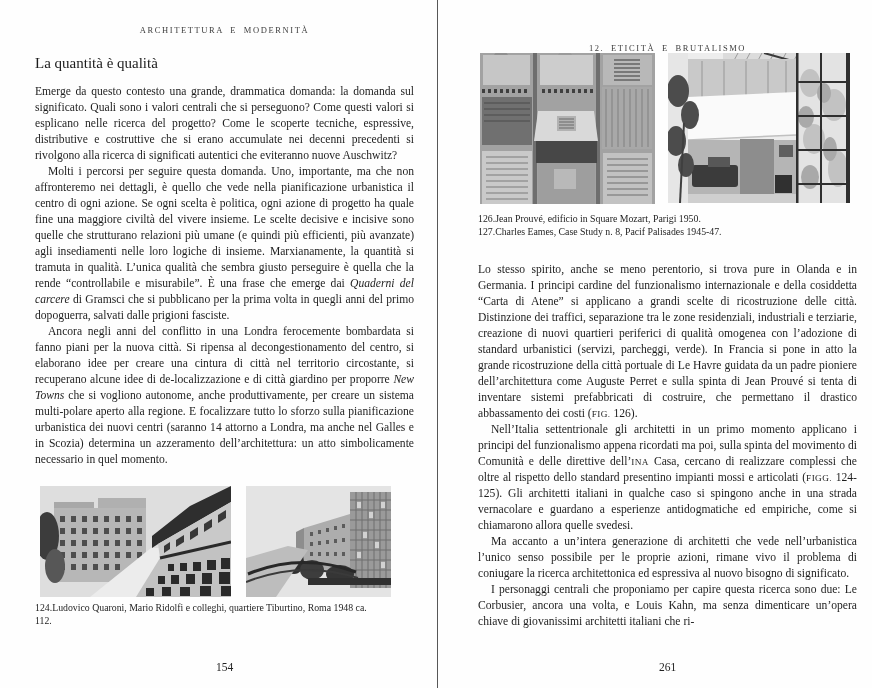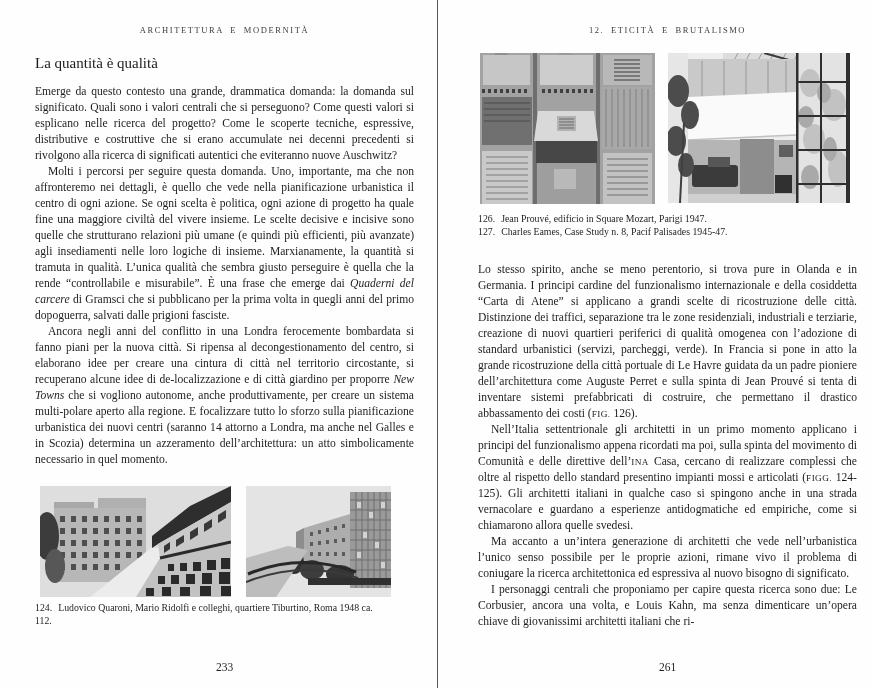--- a/index.html
+++ b/index.html
@@ -6,40 +6,40 @@
   body{width:872px;height:688px;position:relative;overflow:hidden;
        font-family:"Liberation Serif", serif;color:#1d1d1d;}
   .spread{position:absolute;inset:0;background:#fefefe;}
   .gutter-rule{position:absolute;left:437px;top:0;width:1px;height:688px;background:#575757;}
   .page{position:absolute;top:0;height:688px;}
   .page-left{left:0;width:437px;}
   .page-right{left:438px;width:434px;}
   .running-head{position:absolute;top:25px;text-align:center;
       font-size:8.5px;letter-spacing:1.6px;color:#3d3d3d;word-spacing:3px;}
   .page-left .running-head{left:35px;width:379px;}
-  .page-right .running-head{left:40px;width:379px;}
+  .page-right .running-head{left:40px;width:379px;margin-top:18px;}
   .section-title{position:absolute;top:55px;left:35px;width:379px;
       text-align:left;font-size:15px;color:#1b1b1b;}
   .body-text{position:absolute;width:379px;text-align:justify;
       font-size:11.6px;line-height:16px;hyphens:auto;-webkit-hyphens:auto;}
   .page-left .body-text{top:84px;left:35px;}
   .page-right .body-text{top:262px;left:40px;}
   .body-text p{margin:0;text-indent:13px;}
   .body-text p:first-child{text-indent:0;}
   .it{font-style:italic;}
   .sc{font-size:0.8em;letter-spacing:0.4px;}
   .figures-row{position:absolute;display:flex;}
   .page-left .figures-row{top:486px;left:40px;gap:15px;}
   .page-right .figures-row{top:53px;left:42px;gap:13px;}
   figure{margin:0;line-height:0;}
   .captions{position:absolute;font-size:9.8px;line-height:12.6px;color:#1d1d1d;}
   .page-left .captions{top:602px;left:35px;width:385px;}
   .page-right .captions{top:213px;left:40px;width:385px;}
   .caption-line{display:flex;}
-  .caption-num{flex:0 0 auto;margin-right:6px;}
+  .caption-num{flex:0 0 auto;}
   .page-number{position:absolute;bottom:15px;text-align:center;font-size:11.5px;color:#222;}
   .page-left .page-number{left:35px;width:379px;}
   .page-right .page-number{left:40px;width:379px;}
   svg{display:block;}
 </style>
 </head>
 <body>
 
 <div class="spread">
   <div class="gutter-rule"></div>
@@ -196,21 +196,21 @@
     <div class="captions">
       <div class="caption-line">
         <span class="caption-num">124.</span>
         <span>Ludovico Quaroni, Mario Ridolfi e colleghi, quartiere Tiburtino, Roma 1948 ca.</span>
       </div>
       <div class="caption-line">
         <span class="caption-num">112.</span>
       </div>
     </div>
 
-    <div class="page-number">233</div>
+    <div class="page-number">154</div>
   </div>
 
   <div class="page page-right">
     <div class="running-head">12. ETICITÀ E BRUTALISMO</div>
 
     <div class="figures-row">
       <figure>
         <svg width="175" height="151" viewBox="0 0 175 151">
           <rect width="175" height="151" fill="#a2a2a2"></rect>
           <rect x="53" y="0" width="4" height="151" fill="#6e6e6e"></rect>
@@ -370,21 +370,21 @@
               <ellipse cx="18" cy="112" rx="8" ry="12"></ellipse>
           </g>
           <line x1="12" y1="150" x2="16" y2="70" stroke="#3f3f3f" stroke-width="2"></line>
         </svg>
       </figure>
     </div>
 
     <div class="captions">
       <div class="caption-line">
         <span class="caption-num">126.</span>
-        <span>Jean Prouvé, edificio in Square Mozart, Parigi 1947.</span>
+        <span>Jean Prouvé, edificio in Square Mozart, Parigi 1950.</span>
       </div>
       <div class="caption-line">
         <span class="caption-num">127.</span>
         <span>Charles Eames, Case Study n. 8, Pacif Palisades 1945-47.</span>
       </div>
     </div>
 
     <div class="body-text">
         <p><span>Lo stesso spirito, anche se meno perentorio, si trova pure in Olanda e in Germania. I principi cardine del funzionalismo internazionale e della cosiddetta “Carta di Atene” si applicano a grandi scelte di ricostruzione delle città. Distinzione dei traffici, separazione tra le zone residenziali, industriali e terziarie, creazione di nuovi quartieri periferici di qualità omogenea con l’adozione di standard urbanistici (servizi, parcheggi, verde). In Francia si pone in atto la grande ricostruzione della città portuale di Le Havre guidata da un padre pioniere dell’architettura come Auguste Perret e sulla spinta di Jean Prouvé si tenta di inventare sistemi prefabbricati di costruire, che permettano il drastico abbassamento dei costi (</span><span class="sc">FIG.</span><span> 126).</span></p>
         <p><span>Nell’Italia settentrionale gli architetti in un primo momento applicano i principi del funzionalismo appena ricordati ma poi, sulla spinta del movimento di Comunità e delle direttive dell’</span><span class="sc">INA</span><span> Casa, cercano di realizzare complessi che oltre al rispetto dello standard presentino impianti mossi e articolati (</span><span class="sc">FIGG.</span><span> 124-125). Gli architetti italiani in qualche caso si spingono anche in una strada vernacolare e guardano a esperienze antidogmatiche ed empiriche, come si chiamarono allora quelle svedesi.</span></p>

